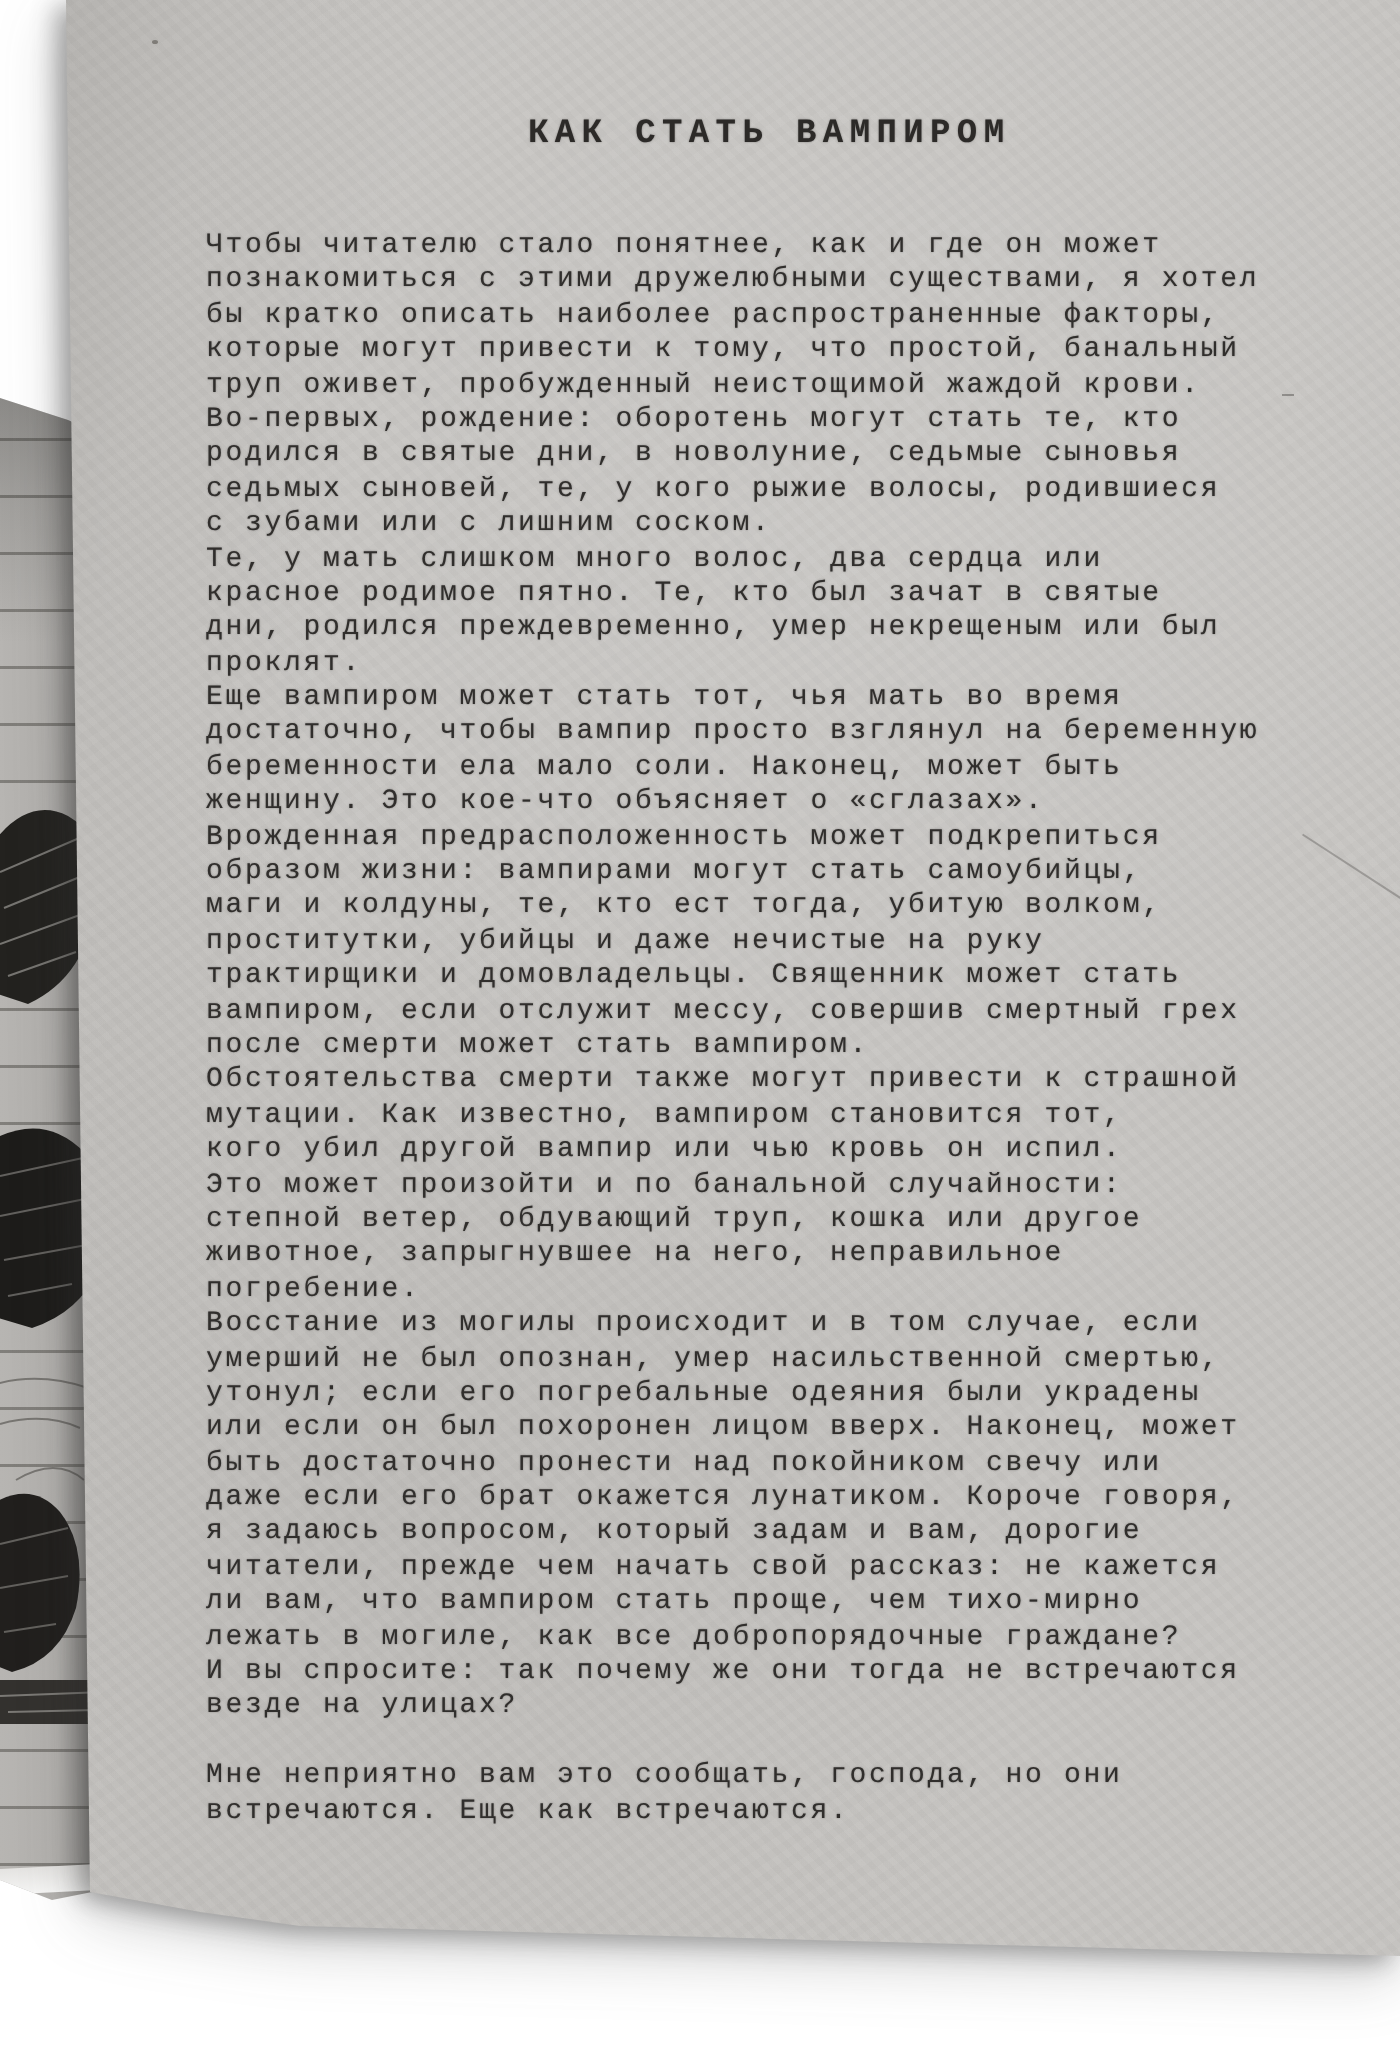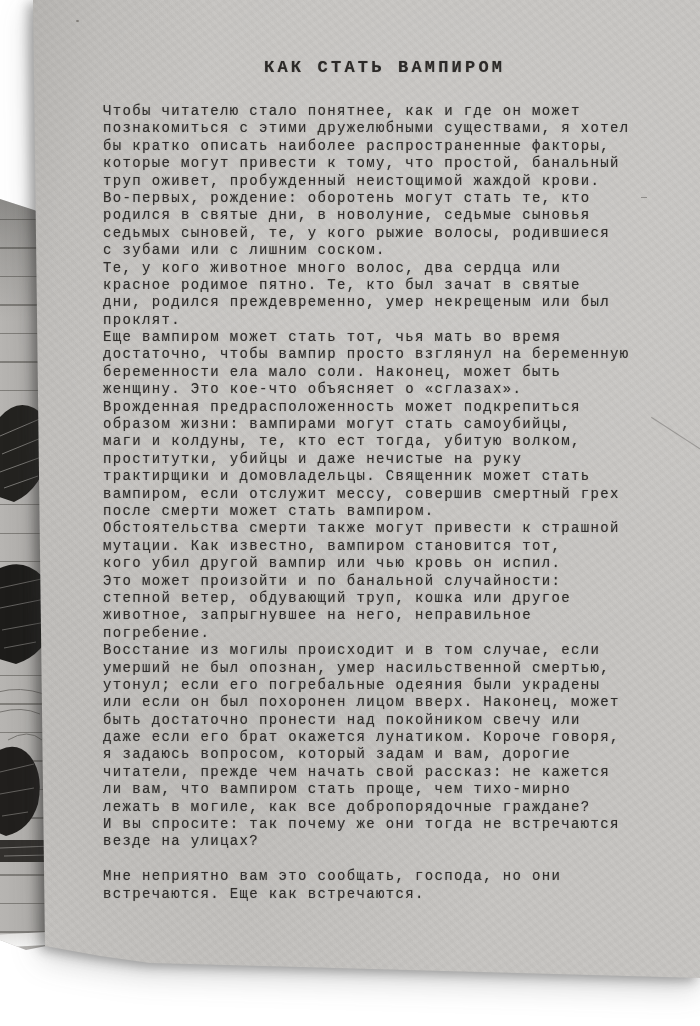--- a/index.html
+++ b/index.html
@@ -48,21 +48,21 @@
   }
   .speck{position:absolute;border-radius:50%;background:rgba(70,66,60,.5);}
   .speck.s1{left:76px;top:20px;width:3px;height:2px;}
   .speck.s2{left:641px;top:197px;width:6px;height:1px;border-radius:0;background:rgba(60,58,54,.4);}
 
   .title{
     position:absolute;left:232px;top:58px;
     font-size:17px;font-weight:bold;letter-spacing:3.2px;white-space:pre;
     color:#2c2a28;text-shadow:0 0 1px rgba(44,42,40,.50);margin-left:32px;
   }
-  .text-block{position:absolute;left:103px;top:103px;}
+  .text-block{position:absolute;left:103px;top:115px;}
   .line{
     height:17.4px;line-height:17.4px;font-size:14px;letter-spacing:1.35px;
     color:#302e2c;white-space:pre;text-shadow:0 0 1px rgba(48,46,44,.45);
   }
 </style>
 </head>
 <body>
 
 <div class="back-page">
   <svg class="engraving" viewBox="0 0 56 480">
@@ -114,21 +114,21 @@
     <div class="text-block">
         <div class="line">Чтобы читателю стало понятнее, как и где он может</div>
         <div class="line">познакомиться с этими дружелюбными существами, я хотел</div>
         <div class="line">бы кратко описать наиболее распространенные факторы,</div>
         <div class="line">которые могут привести к тому, что простой, банальный</div>
         <div class="line">труп оживет, пробужденный неистощимой жаждой крови.</div>
         <div class="line">Во-первых, рождение: оборотень могут стать те, кто</div>
         <div class="line">родился в святые дни, в новолуние, седьмые сыновья</div>
         <div class="line">седьмых сыновей, те, у кого рыжие волосы, родившиеся</div>
         <div class="line">с зубами или с лишним соском.</div>
-        <div class="line">Те, у кого животное много волос, два сердца или</div>
+        <div class="line">Те, у мать слишком много волос, два сердца или</div>
         <div class="line">красное родимое пятно. Те, кто был зачат в святые</div>
         <div class="line">дни, родился преждевременно, умер некрещеным или был</div>
         <div class="line">проклят.</div>
         <div class="line">Еще вампиром может стать тот, чья мать во время</div>
         <div class="line">достаточно, чтобы вампир просто взглянул на беременную</div>
         <div class="line">беременности ела мало соли. Наконец, может быть</div>
         <div class="line">женщину. Это кое-что объясняет о «сглазах».</div>
         <div class="line">Врожденная предрасположенность может подкрепиться</div>
         <div class="line">образом жизни: вампирами могут стать самоубийцы,</div>
         <div class="line">маги и колдуны, те, кто ест тогда, убитую волком,</div>

